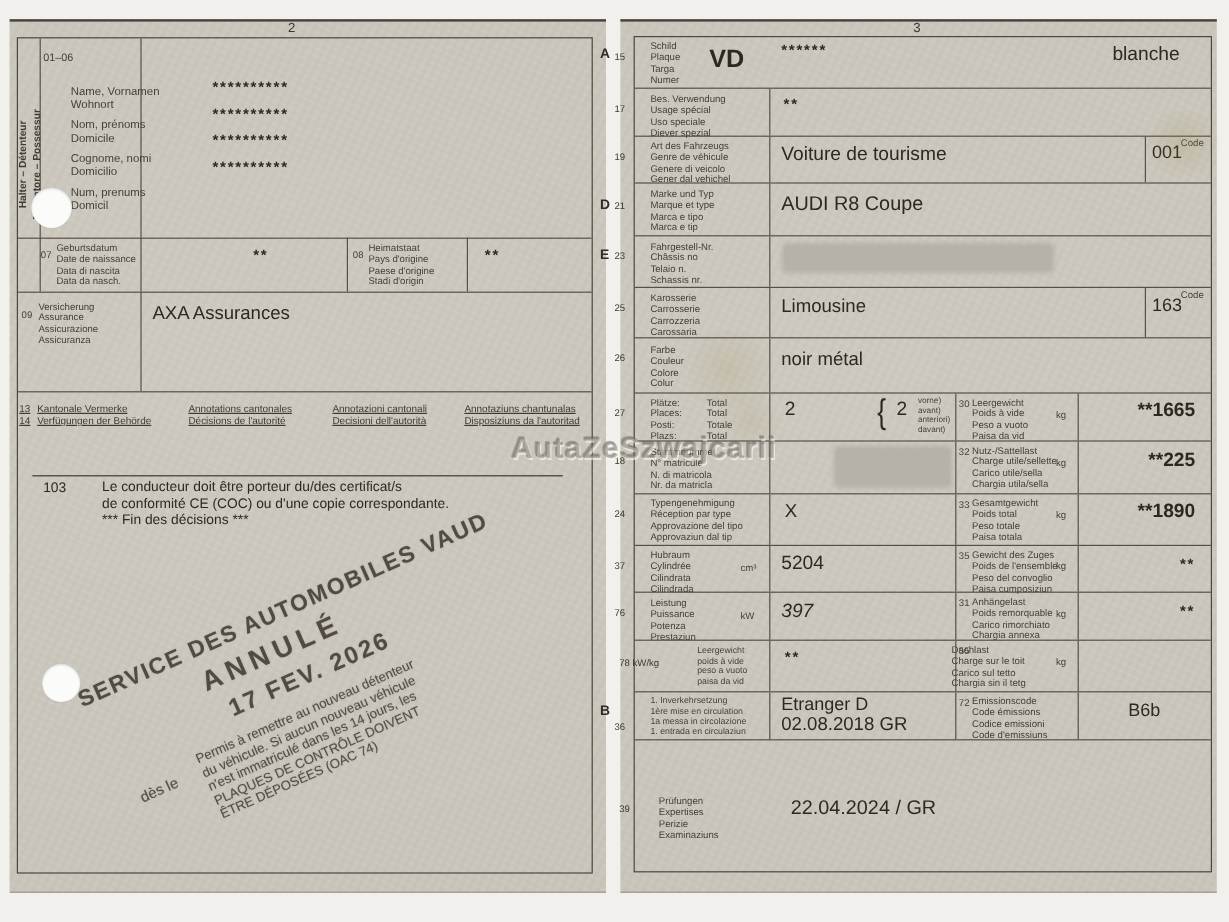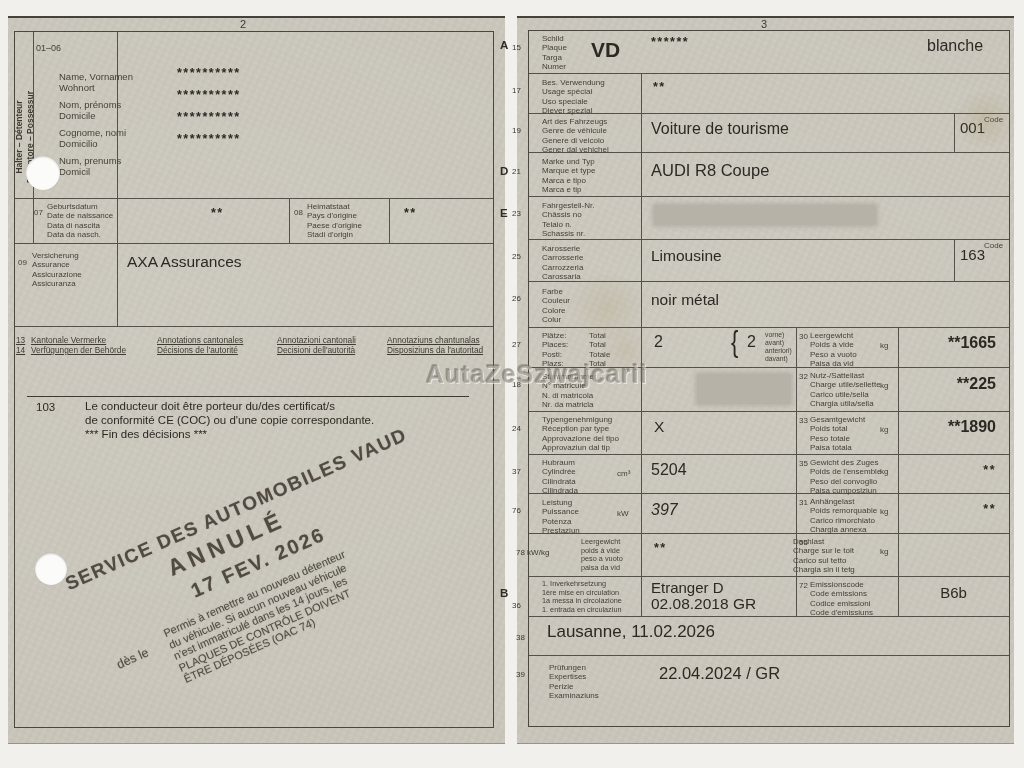--- a/index.html
+++ b/index.html
@@ -400,24 +400,20 @@
     <div class="val" style="left:122px;top:2px;font-size:15px;">Etranger D</div>
     <div class="val" style="left:122px;top:18px;">02.08.2018 GR</div>
     <div class="num" style="left:270px;top:4px;">72</div>
     <div class="lbl" style="left:281px;top:3px;">Emissionscode
 Code émissions
 Codice emissioni
 Code d'emissiuns</div>
     <div class="val" style="left:369px;right:0;text-align:center;top:7px;font-size:15px;">B6b</div>
   </div>
 
-  <div class="rrow" style="top:586px;height:39px;">
-    <div class="mnum" style="top:16px;left:-13px;">38</div>
-    <div class="val" style="left:18px;top:5px;font-size:17px;">Lausanne, 11.02.2026</div>
-  </div>
 
   <div class="rrow last" style="top:625px;height:72px;">
     <div class="mnum" style="top:14px;left:-13px;">39</div>
     <div class="lbl" style="left:20px;top:7px;">Prüfungen
 Expertises
 Perizie
 Examinaziuns</div>
     <div class="val" style="left:130px;top:8px;font-size:16.5px;">22.04.2024 / GR</div>
   </div>
 </div>

